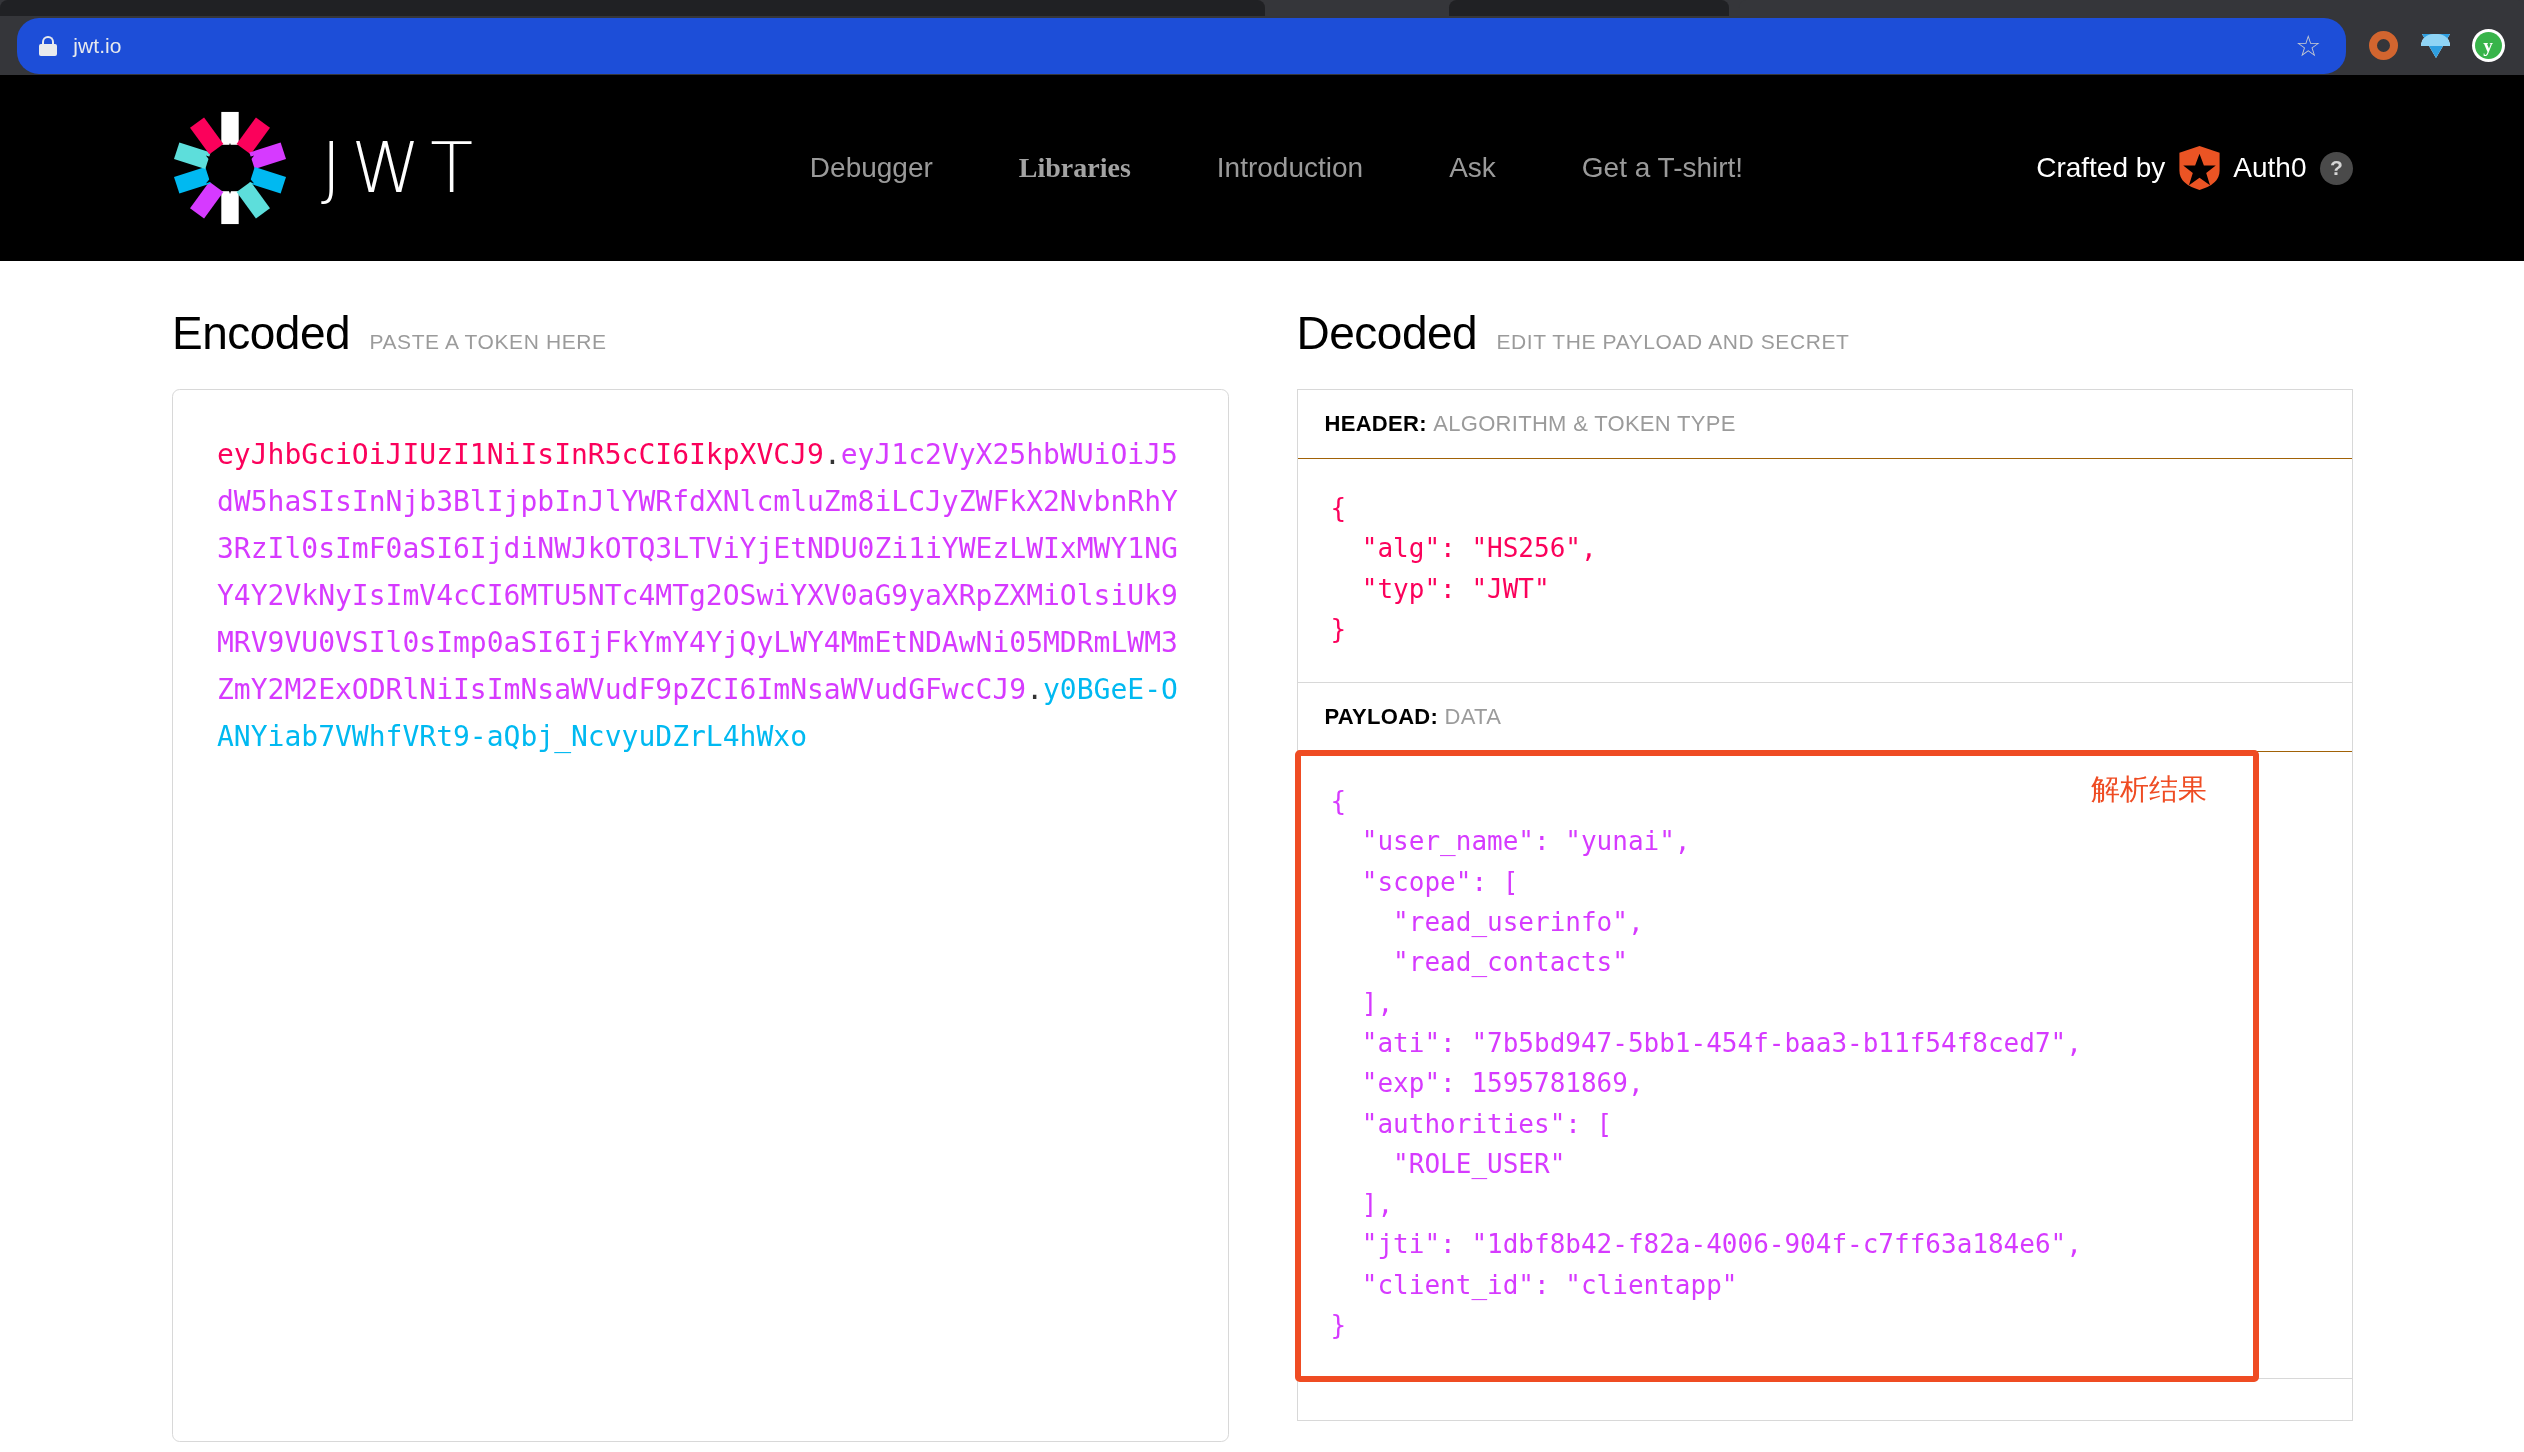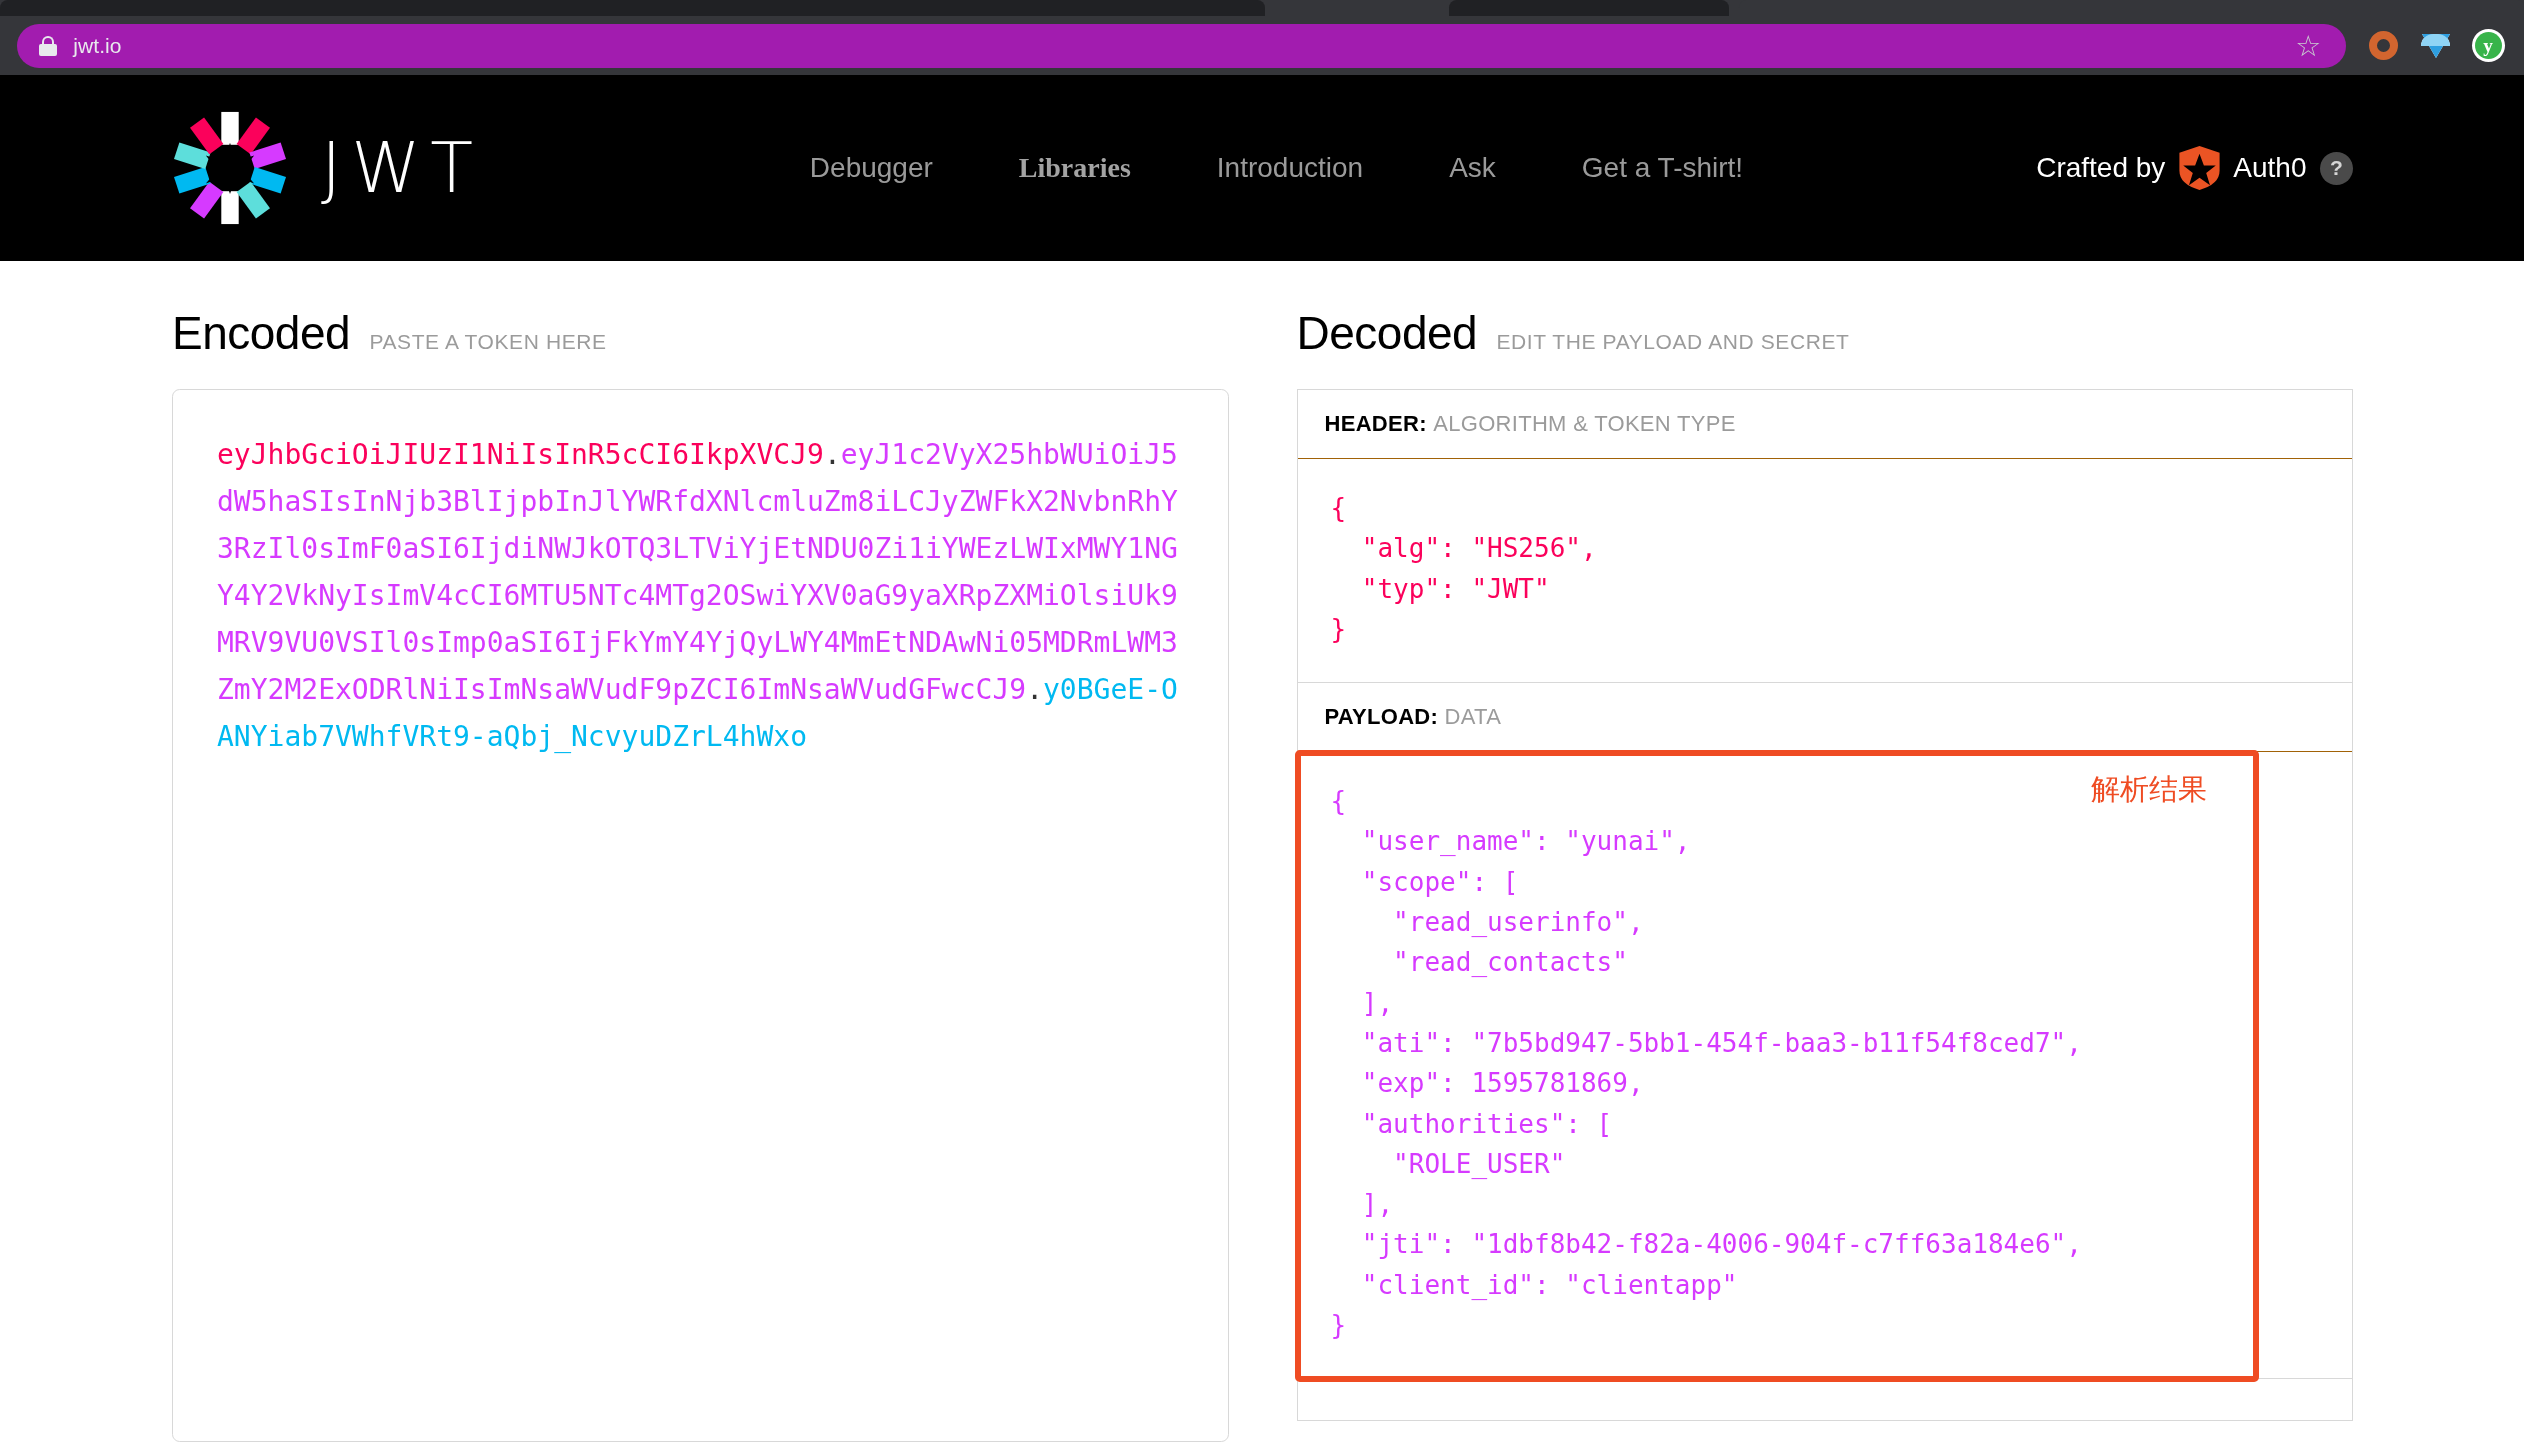--- a/index.html
+++ b/index.html
@@ -30,22 +30,22 @@
   .tab-ghost.b { left: 1449px; width: 280px; }
   .tab-ghost.c { left: 1739px; width: 786px; background:#35363a; }
 
   .omnibar-row {
     display: flex; align-items: center;
     height: 60px; padding: 0 17.4px;
     background: #35363a;
   }
   .urlbox {
     flex: 1 1 auto;
-    height: 44px;
-    background: #a21caf;
+    height: 56px;
+    background: #1d4ed8;
     border-radius: 22px;
     display: flex; align-items: center;
     padding: 0 21px;
     position: relative;
   }
   .lock-icon {
     width: 19.3px; height: 23px;
     position: relative; flex: none;
     margin-right: 15.5px;
   }

